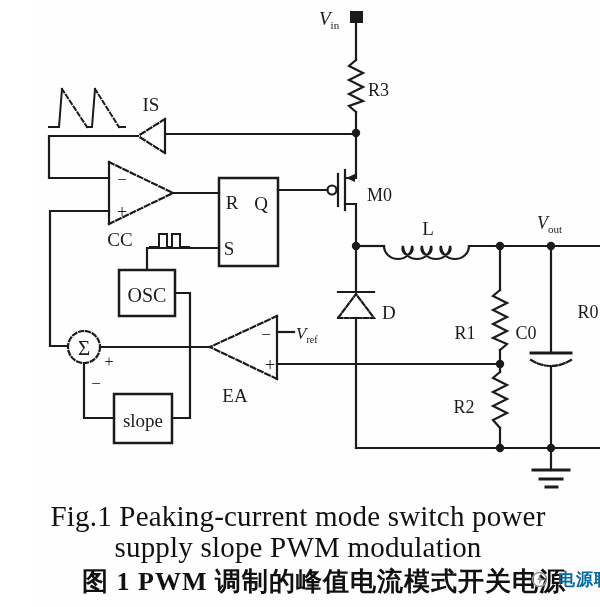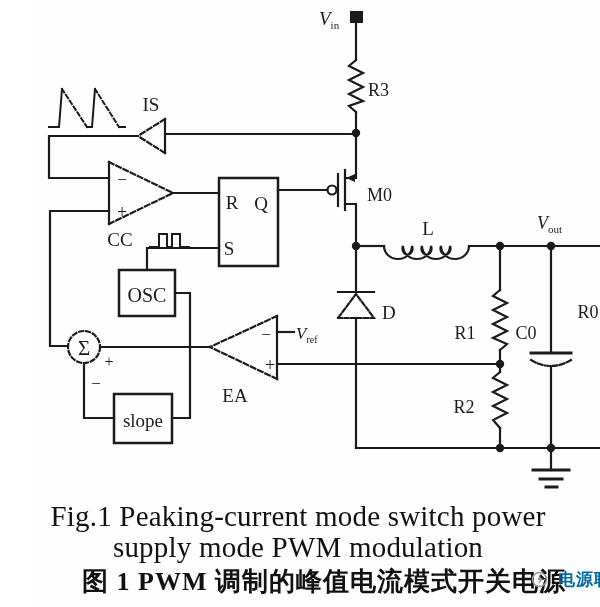--- a/index.html
+++ b/index.html
@@ -190,21 +190,21 @@
     <text x="238" y="371" font-size="18" text-anchor="middle" stroke="none">+</text>
     <text x="203" y="402" font-size="19" text-anchor="middle" stroke="none">EA</text>
     <text x="264" y="339" font-size="17" stroke="none">
       <tspan font-style="italic">V</tspan><tspan dy="4" font-size="10">ref</tspan>
     </text>
   </svg>
 
   
   <div class="captions">
     <div class="cap-en">Fig.1 Peaking-current mode switch power</div>
-    <div class="cap-en">supply mode PWM modulation</div>
+    <div class="cap-en">supply slope PWM modulation</div>
     <div class="cap-zh">图 1 PWM 调制的峰值电流模式开关电源</div>
   </div>
 
   
   <div class="watermark">
     <svg width="17" height="17" viewBox="0 0 17 17">
       <circle cx="8.5" cy="8.5" r="7" fill="none" stroke="#98989a" stroke-width="1.6"></circle>
       <path d="M9.5,3.5 L6,9 h2.5 l-1,4.5 L12,7.5 H9.2 Z" fill="#98989a"></path>
     </svg>
     <span>电源联盟</span>

